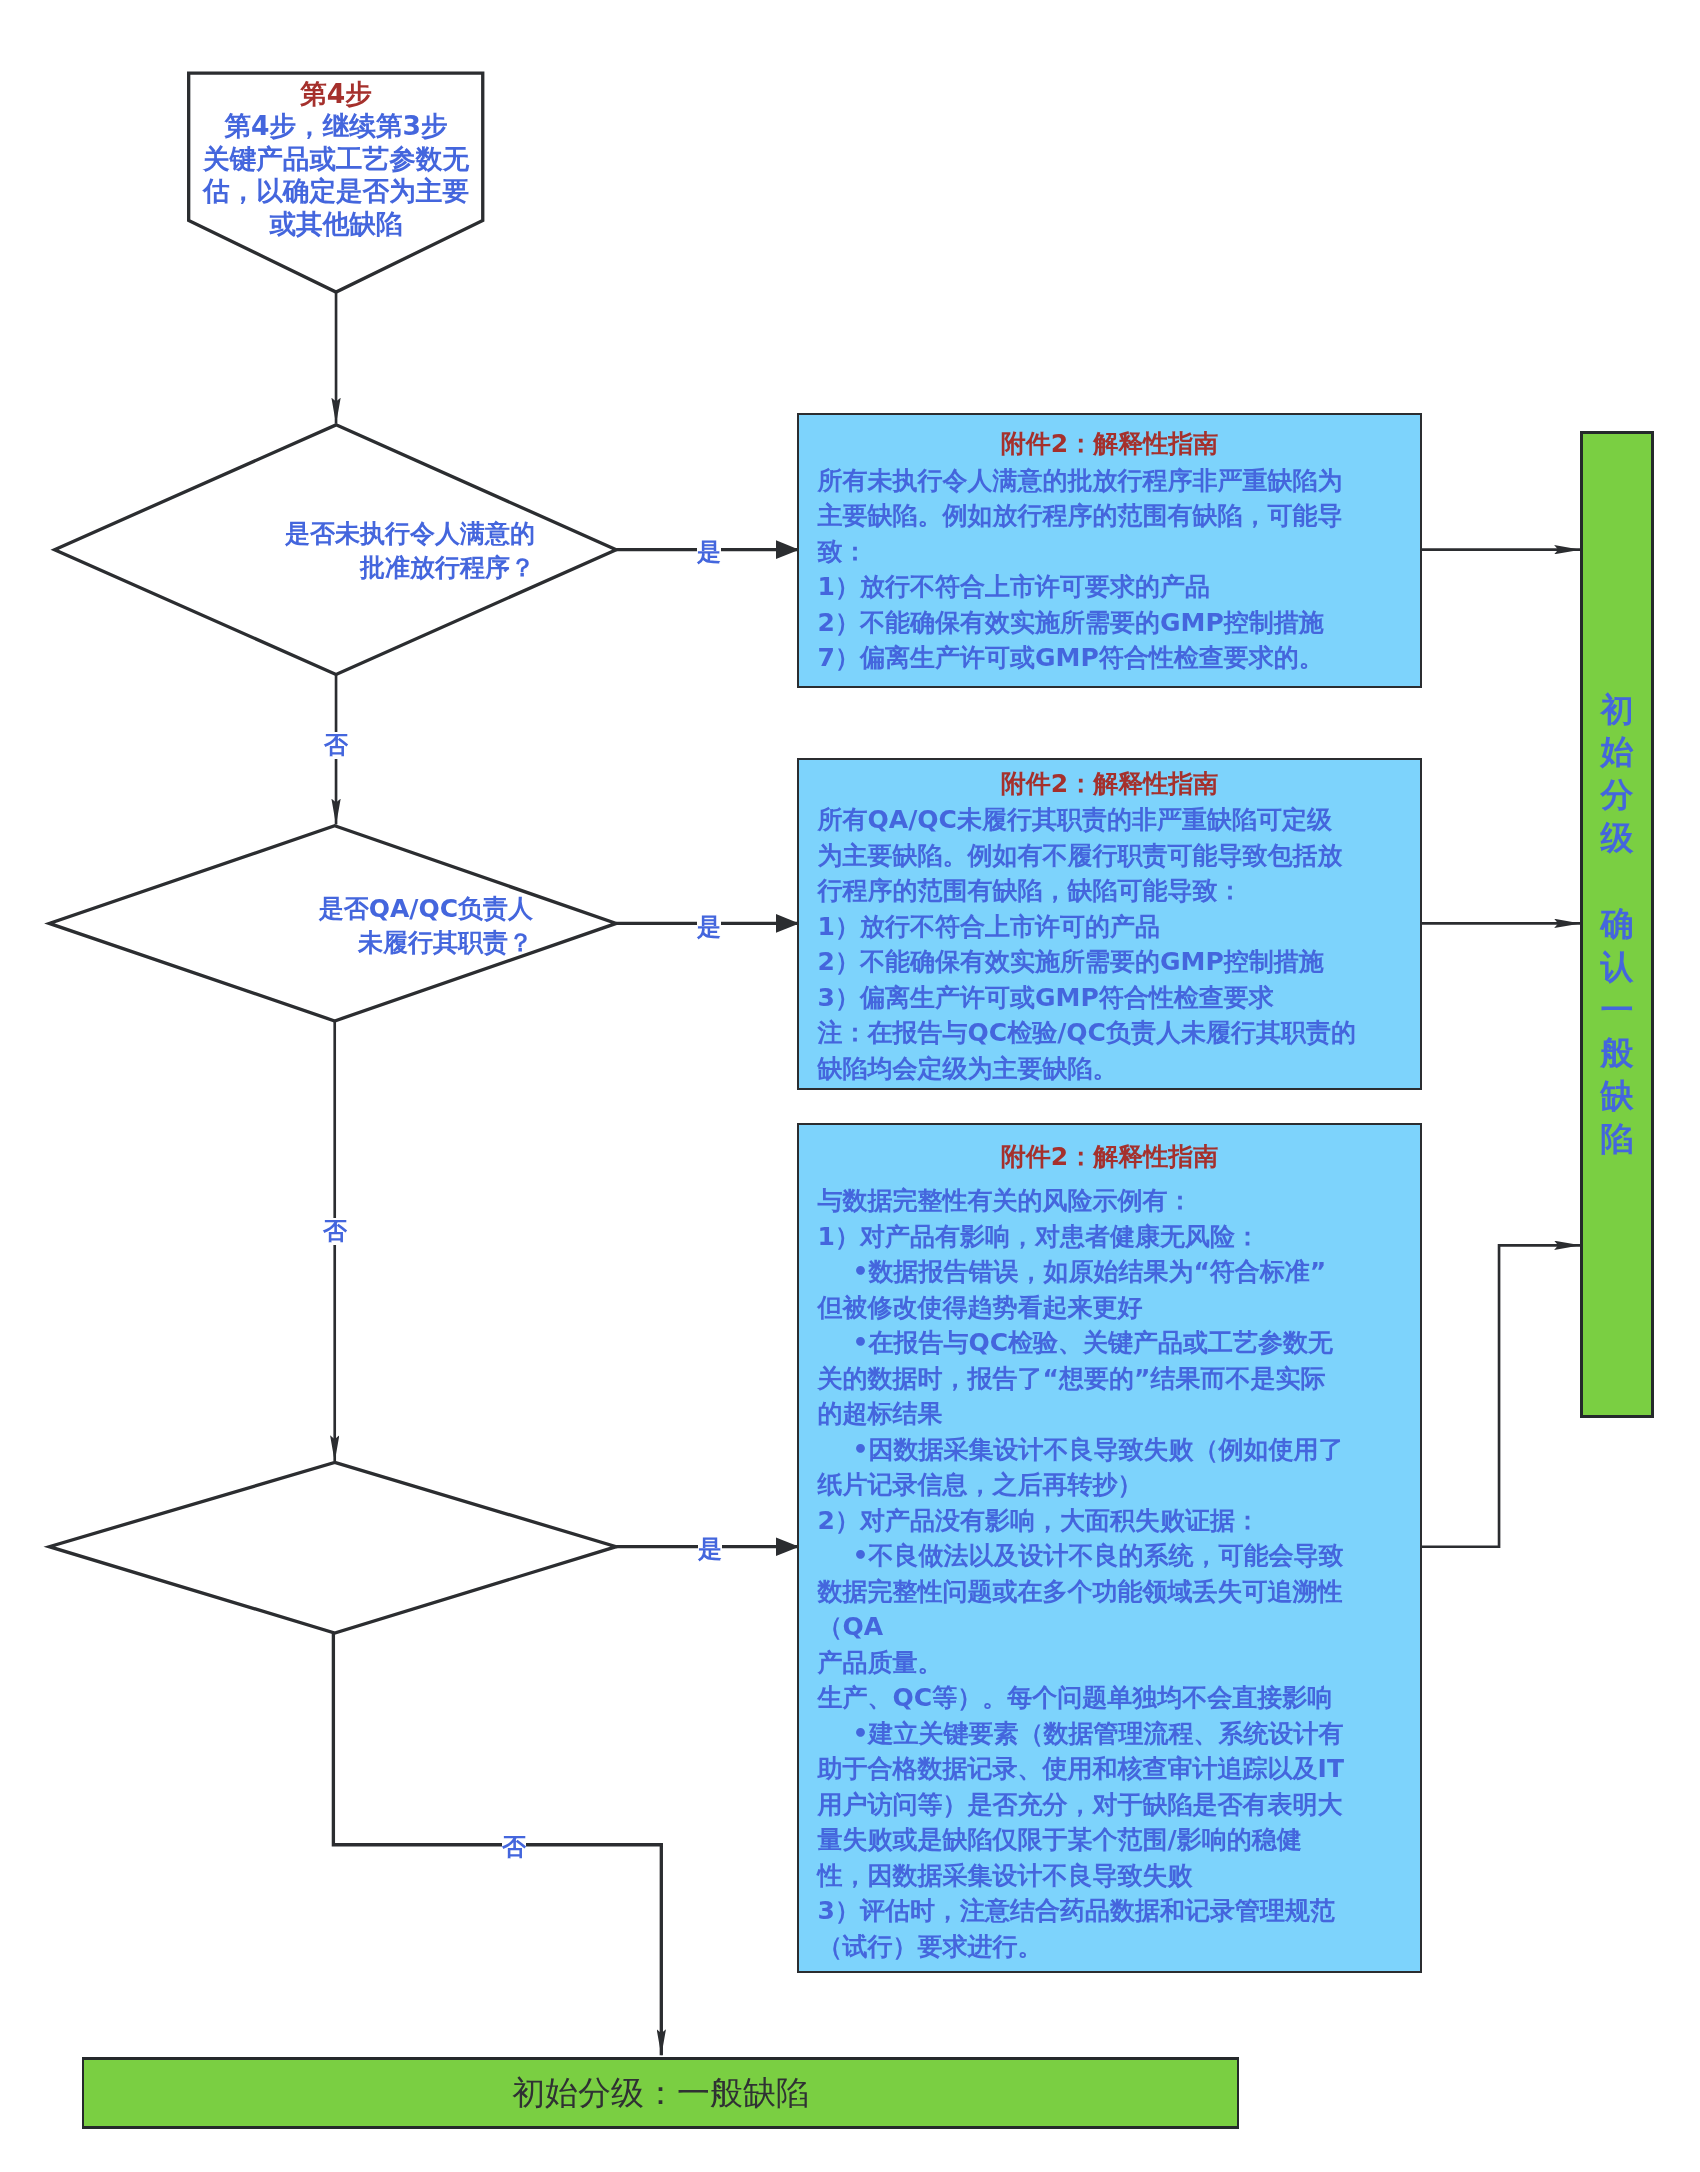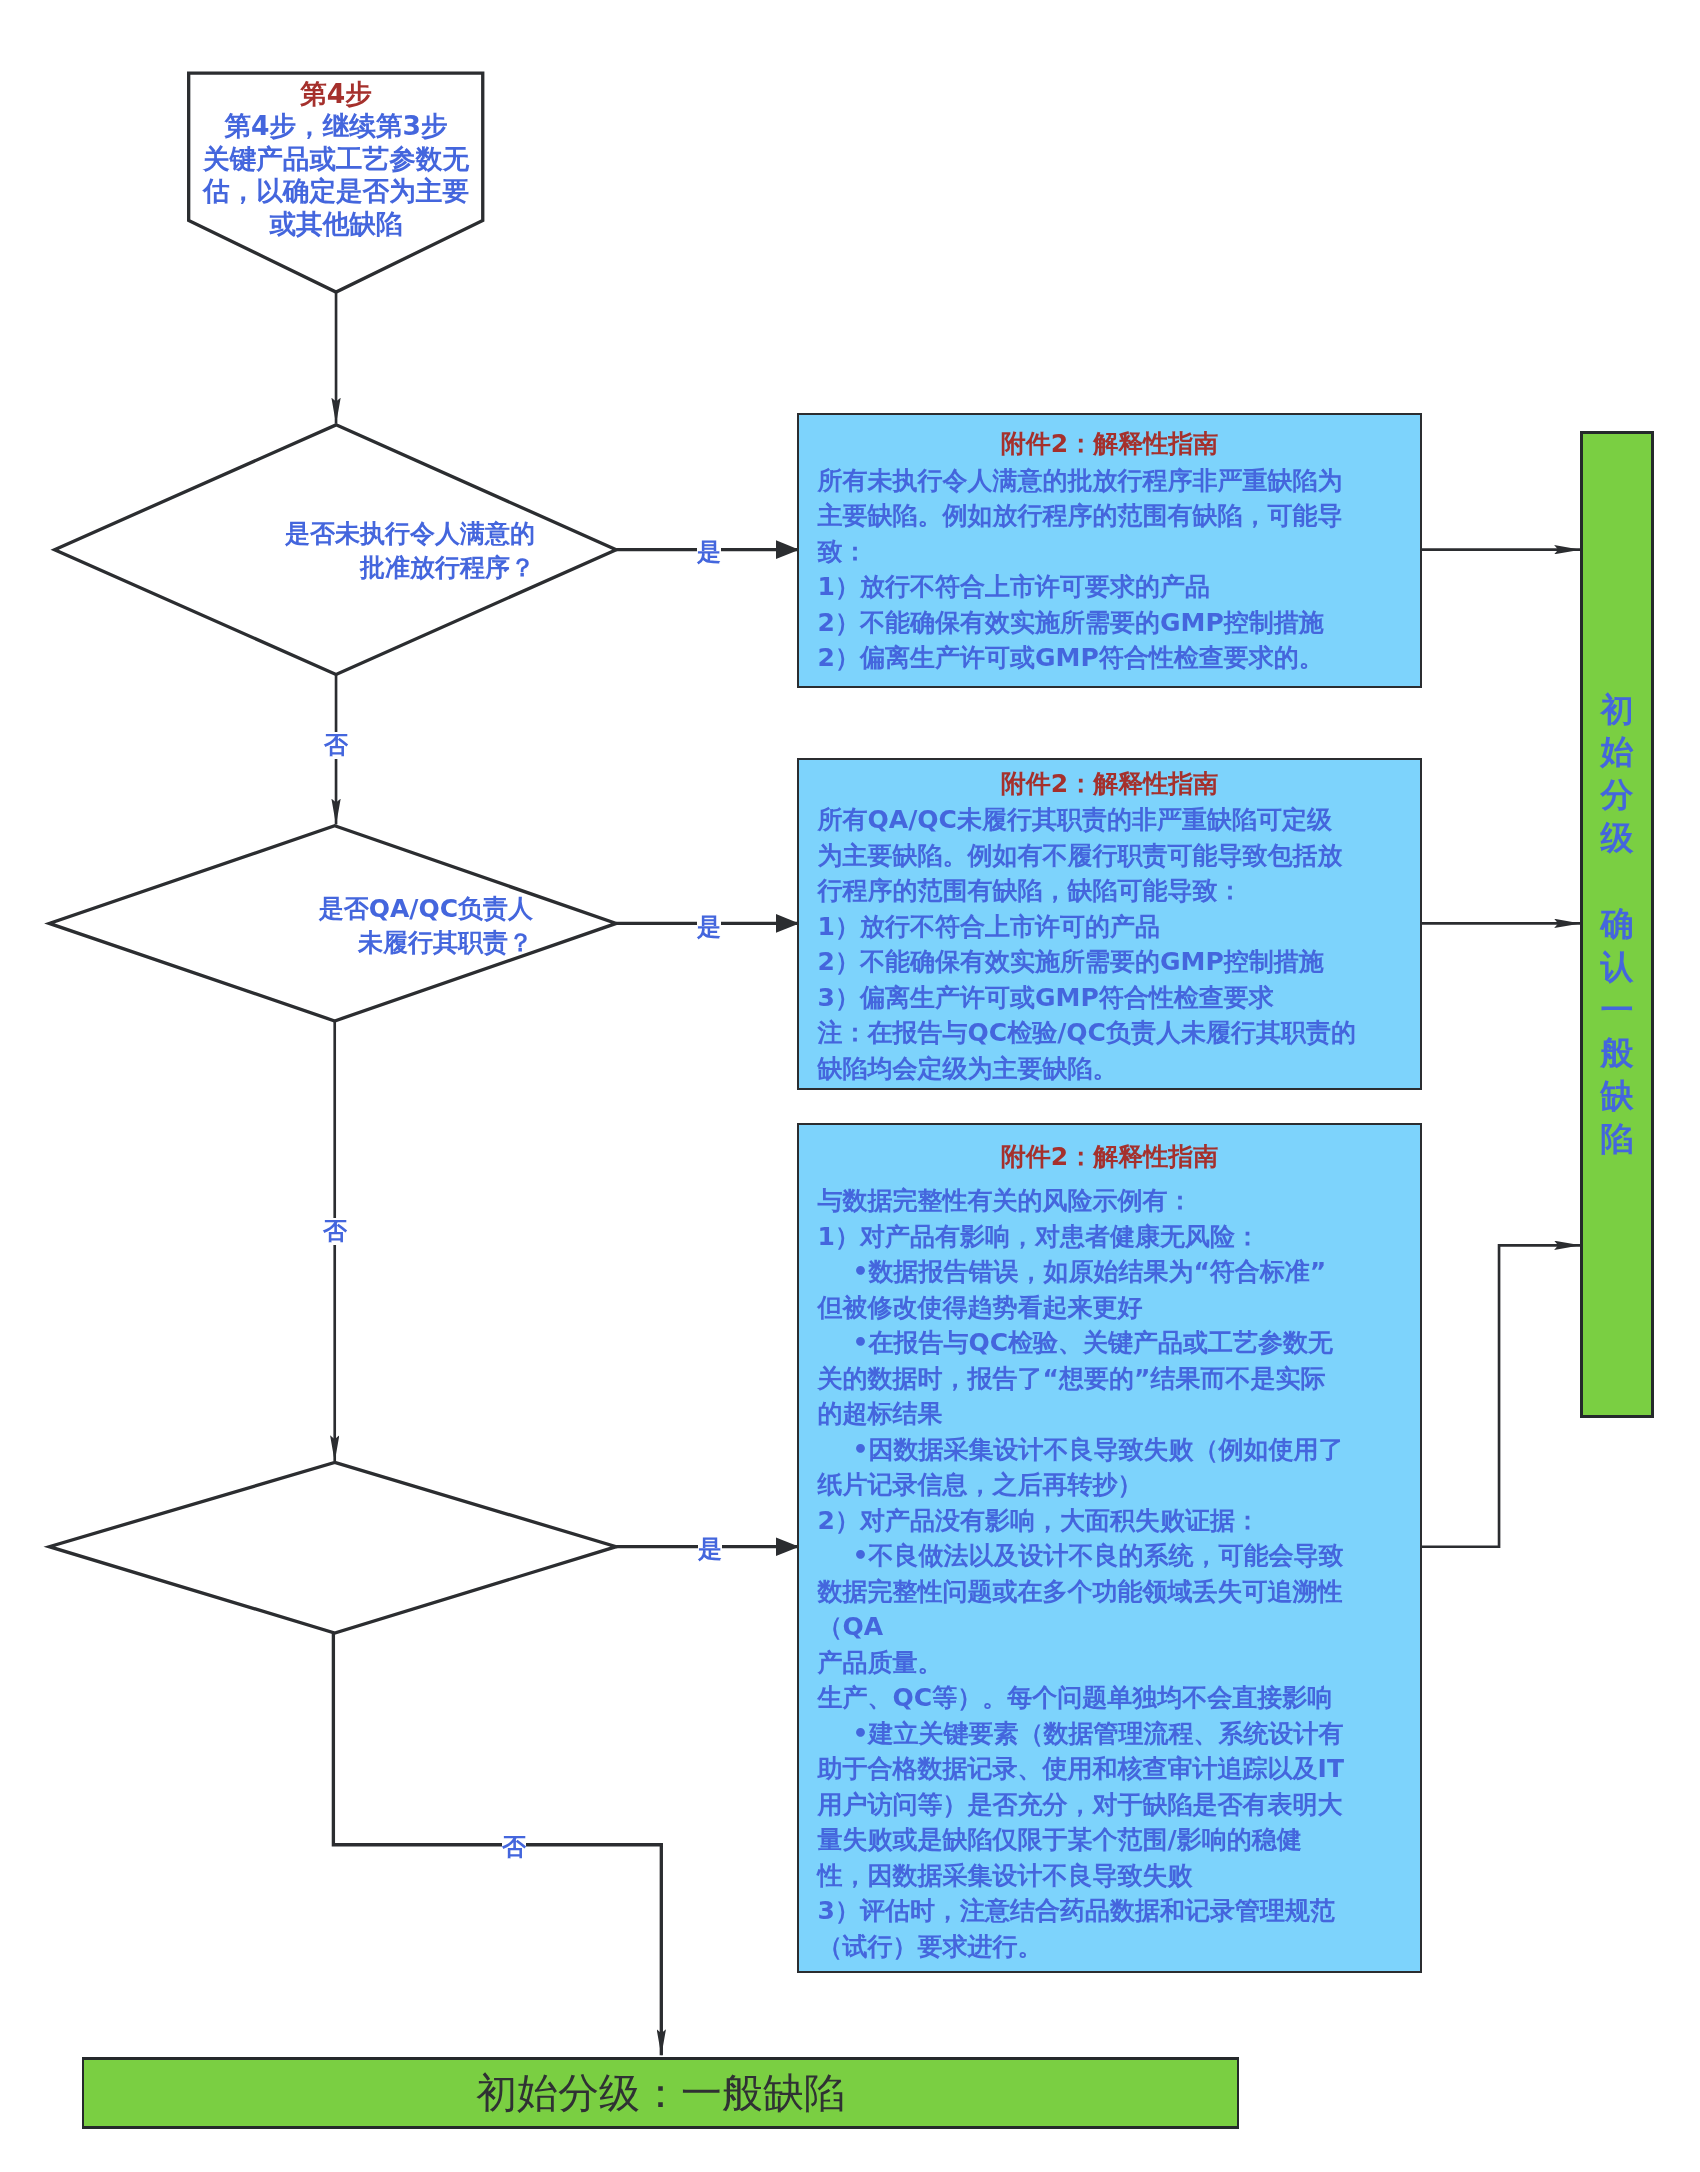--- a/index.html
+++ b/index.html
@@ -15,21 +15,21 @@
   .decision-text { position:absolute; text-align:right; font-size:25px; line-height:1.35; color:#4466dd; font-weight:bold; }
   .annex { position:absolute; background:#7dd3fc; border:2.7px solid #2b2d30; box-sizing:border-box; padding:12px 18.6px 6.6px 18.6px; }
   .annex-title { text-align:center; font-size:25px; color:#a5302c; font-weight:bold; margin-bottom:2.7px; }
   .annex-line { font-size:25px; line-height:1.42; color:#4466dd; font-weight:bold; white-space:pre; }
   .edge-label { position:absolute; font-size:24px; color:#4466dd; font-weight:bold; background:#fff; line-height:1; padding:1.3px 0; }
   .green-col { position:absolute; left:1580px; top:427px; width:74px; height:987px; background:#7acf42; border:3.3px solid #25292b; box-sizing:border-box; }
   .green-col-text { position:absolute; left:0; right:0; top:0; bottom:0; display:flex; flex-direction:column; align-items:center; justify-content:center; color:#4466dd; font-weight:bold; font-size:33px; line-height:1.3; }
   .green-col-text span { display:block; }
   .green-col-text .gap { height:43px; }
   .green-bottom { position:absolute; left:82px; top:2053px; width:1157px; height:72px; background:#7acf42; border:3.3px solid #25292b; border-left-width:2.7px; border-right-width:2.7px; box-sizing:border-box; display:flex; align-items:center; justify-content:center; }
-  .green-bottom-text { font-size:41px; color:#2f3133; font-family:Liberation Mono, monospace; }
+  .green-bottom-text { font-size:33px; color:#2f3133; font-family:Liberation Mono, monospace; }
 </style>
 </head>
 <body>
 
 <div id="canvas">
 
   <svg id="lines" xmlns="http://www.w3.org/2000/svg" viewBox="0 0 2562 3272" width="1701" height="2172">
     <defs>
       <marker id="arrow" markerWidth="10" markerHeight="10" refX="9" refY="5" orient="auto" markerUnits="userSpaceOnUse">
         <path d="M0,0 L10,5 L0,10 Z" fill="#2b2d30"></path>
@@ -95,21 +95,21 @@
   <div class="edge-label" style="left:698px; top:1532px;">是</div>
   <div class="edge-label" style="left:502px; top:1830px;">否</div>
 
   <div class="annex" style="left:797px; top:409px; width:625px; height:275px;">
     <div class="annex-title">附件2：解释性指南</div>
     <div class="annex-line">所有未执行令人满意的批放行程序非严重缺陷为</div>
     <div class="annex-line">主要缺陷。例如放行程序的范围有缺陷，可能导</div>
     <div class="annex-line">致：</div>
     <div class="annex-line">1）放行不符合上市许可要求的产品</div>
     <div class="annex-line">2）不能确保有效实施所需要的GMP控制措施</div>
-    <div class="annex-line">2）偏离生产许可或GMP符合性检查要求的。</div>
+    <div class="annex-line">7）偏离生产许可或GMP符合性检查要求的。</div>
   </div>
 
   <div class="annex" style="left:797px; top:754px; width:625px; height:332px; padding-top:6.6px;">
     <div class="annex-title">附件2：解释性指南</div>
     <div class="annex-line">所有QA/QC未履行其职责的非严重缺陷可定级</div>
     <div class="annex-line">为主要缺陷。例如有不履行职责可能导致包括放</div>
     <div class="annex-line">行程序的范围有缺陷，缺陷可能导致：</div>
     <div class="annex-line">1）放行不符合上市许可的产品</div>
     <div class="annex-line">2）不能确保有效实施所需要的GMP控制措施</div>
     <div class="annex-line">3）偏离生产许可或GMP符合性检查要求</div>

